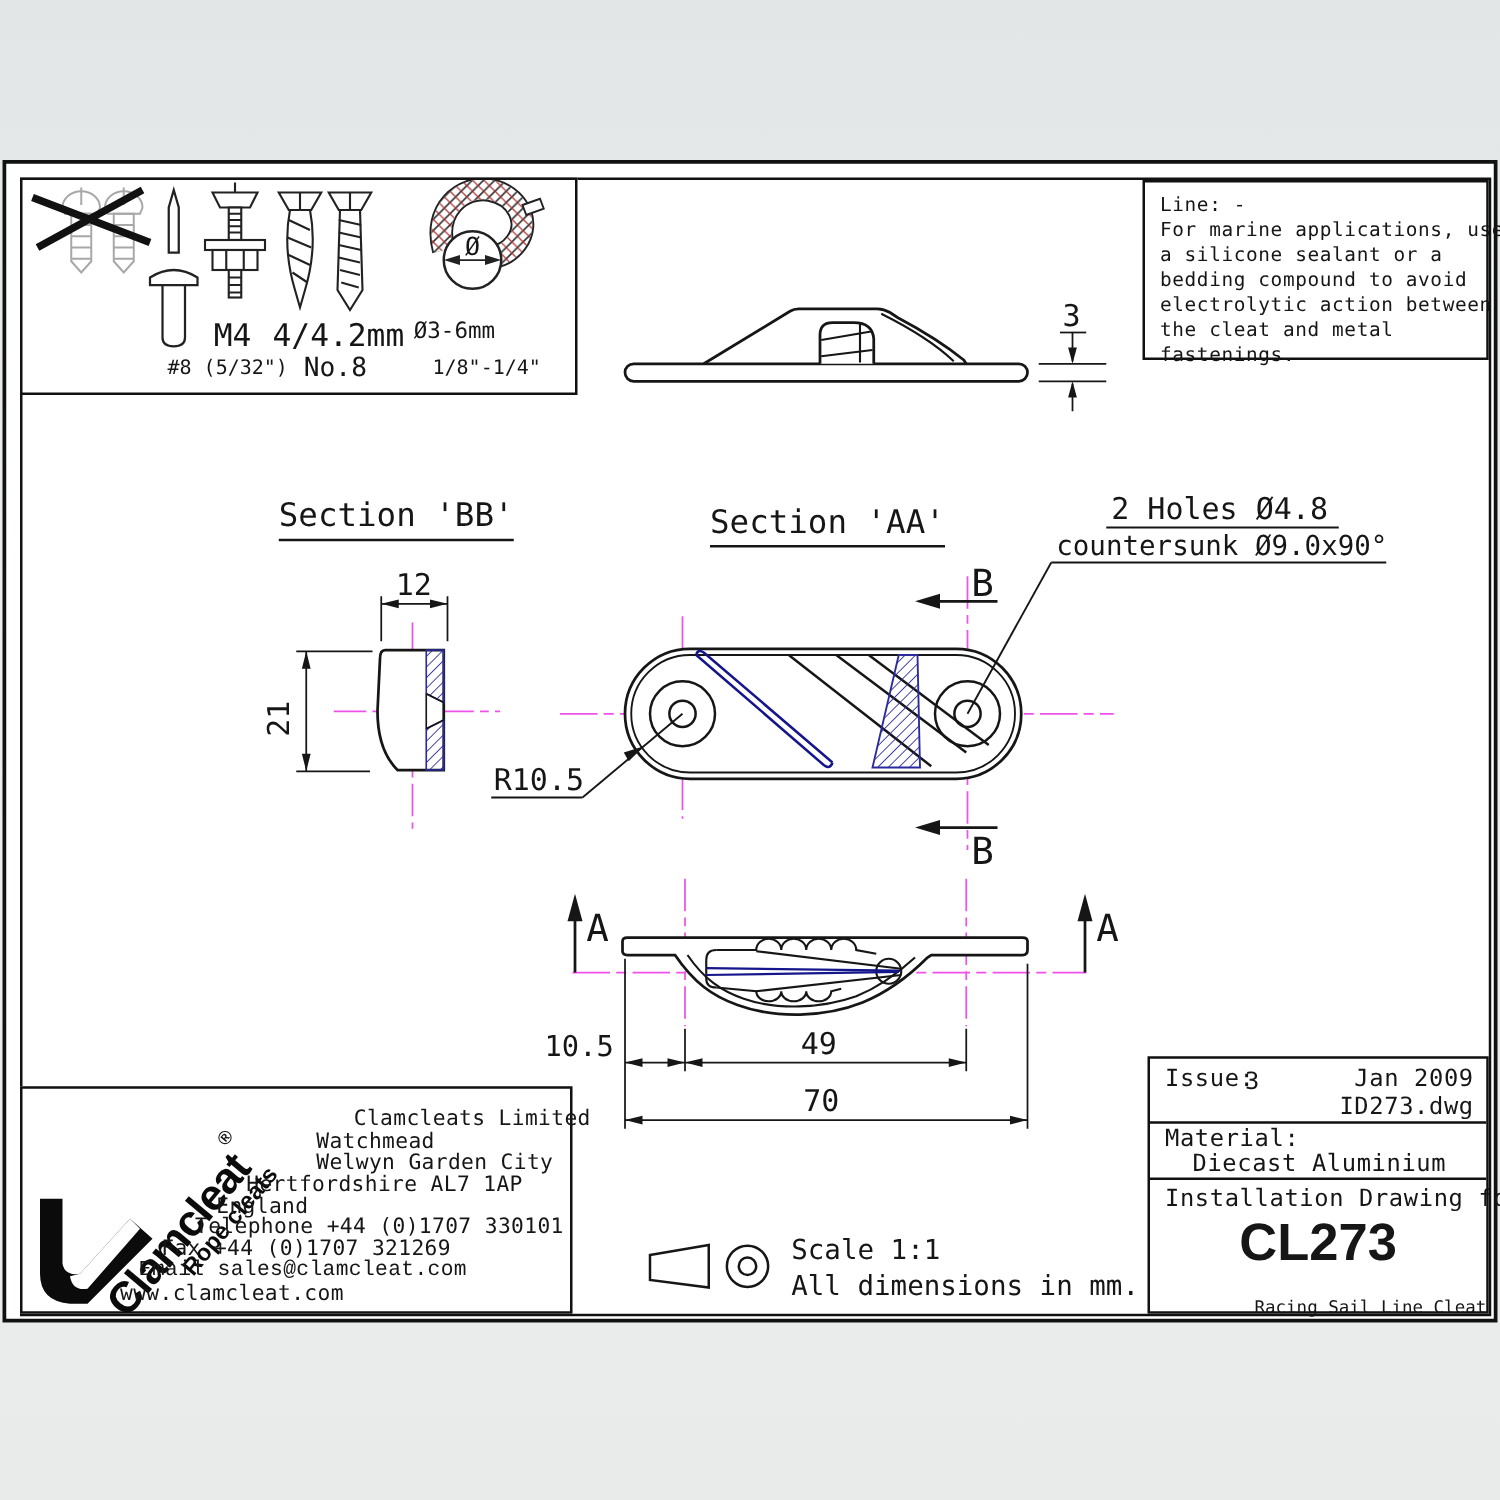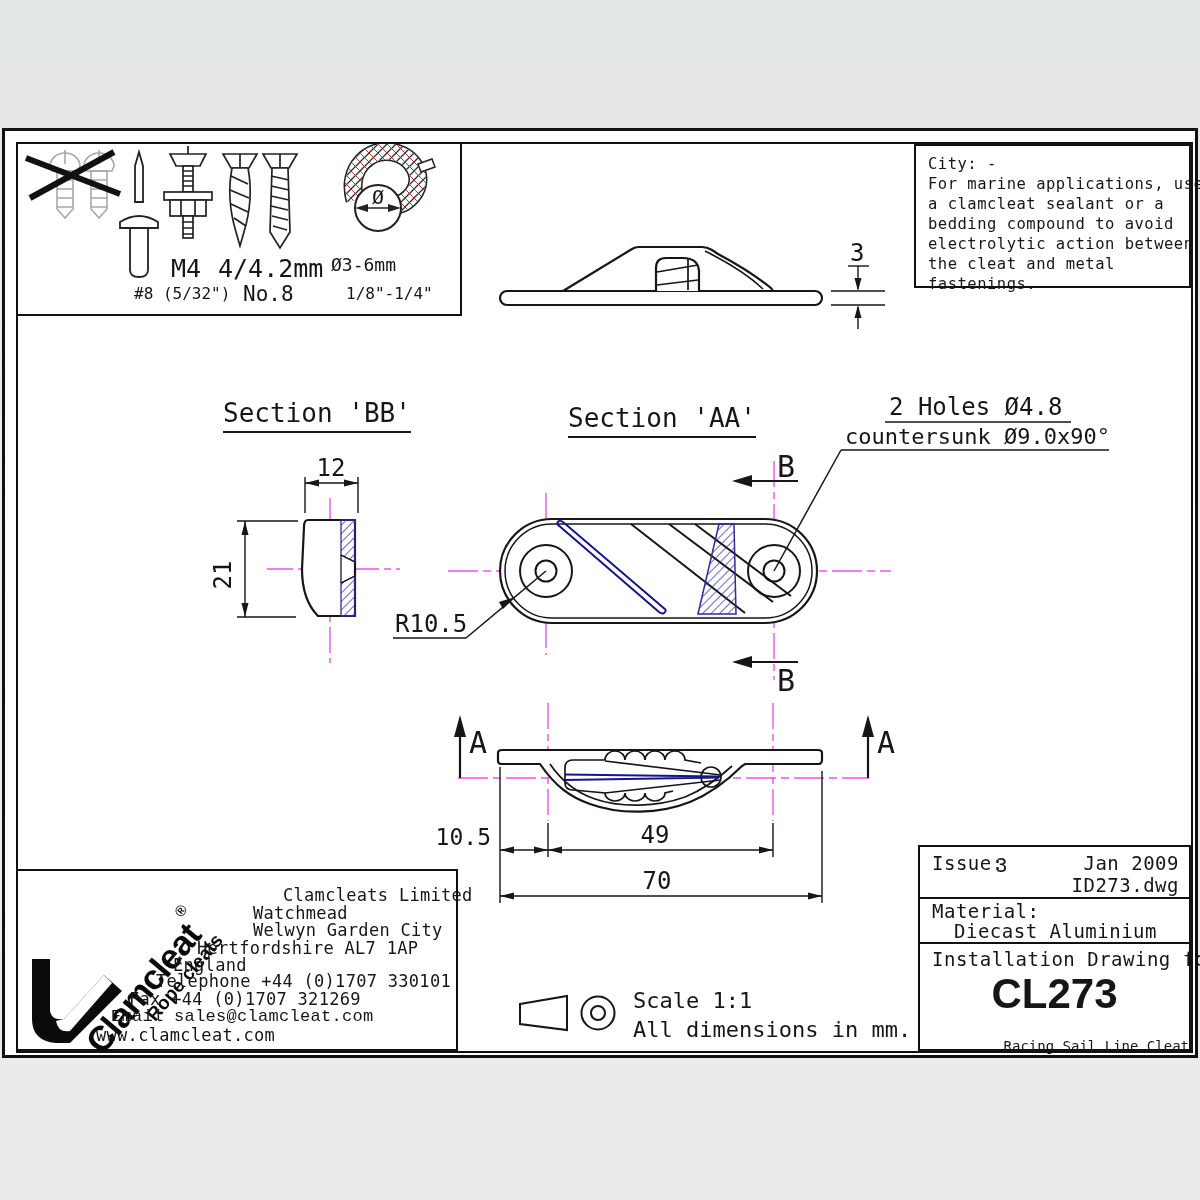--- a/index.html
+++ b/index.html
@@ -255,23 +255,23 @@
     </svg>
     <div class="abs cad" style="left:153px;top:110px;font-size:25px;">M4</div>
     <div class="abs cad" style="left:116px;top:140px;font-size:16px;">#8 (5/32")</div>
     <div class="abs cad" style="left:200px;top:110px;font-size:25px;">4/4.2mm</div>
     <div class="abs cad" style="left:225px;top:138px;font-size:21px;">No.8</div>
     <div class="abs cad" style="left:313px;top:110px;font-size:18px;">Ø3-6mm</div>
     <div class="abs cad" style="left:328px;top:140px;font-size:16px;">1/8"-1/4"</div>
   </div>
 
   <div class="box notes-box cad" style="left:909px;top:13px;width:277px;height:144px;">
-    <div>City: -</div>
+    <div>Line: -</div>
     <div>For marine applications, use</div>
-    <div>a clamcleat sealant or a</div>
+    <div>a silicone sealant or a</div>
     <div>bedding compound to avoid</div>
     <div>electrolytic action between</div>
     <div>the cleat and metal</div>
     <div>fastenings.</div>
   </div>
 
   <div class="box" style="left:11px;top:738px;width:442px;height:182px;">
     <svg class="abs" style="left:6px;top:86px;" width="130" height="92" viewBox="0 0 130 92">
       <path d="M8,2 L8,62 Q8,84 32,86 L46,86 L98,34 L80,18 L40,62 Q28,64 26,54 L26,2 Z" fill="#0b0b0b"></path>
       <path d="M40,62 L80,18 L88,26 L46,74 Q34,76 32,64 Z" fill="#ffffff"></path>

